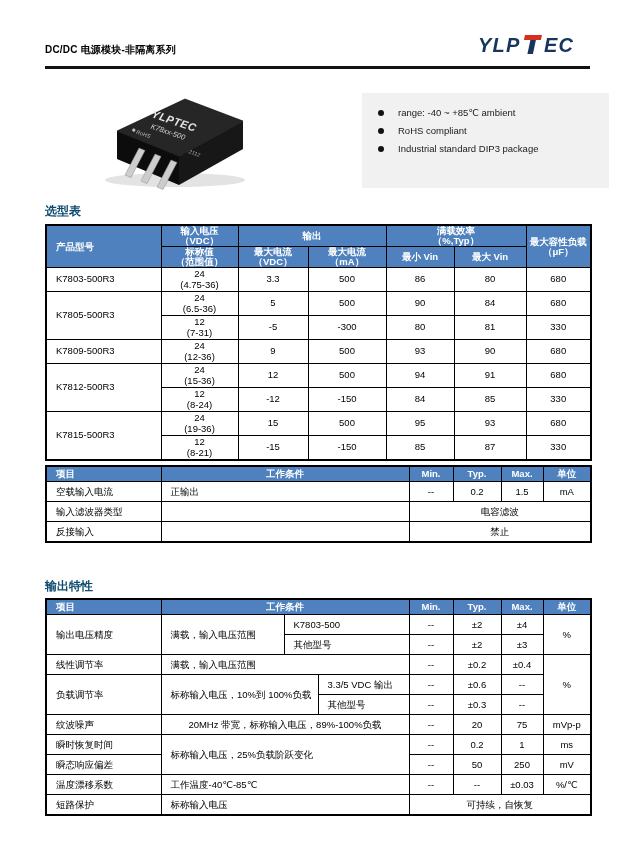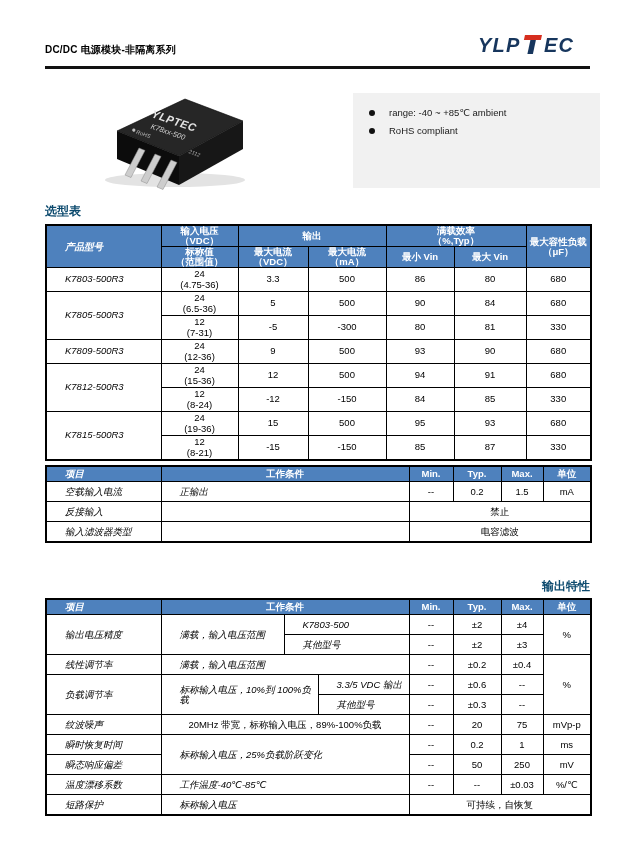--- a/index.html
+++ b/index.html
@@ -9,35 +9,35 @@
     overflow:hidden;
   }
   .content{position:absolute;left:45px;top:0;width:545px;}
   
   .hdr{display:flex;justify-content:space-between;align-items:flex-end;margin-top:33px;height:24px;}
   .hdr-title{font-size:10px;font-weight:bold;letter-spacing:0.2px;}
   .rule{height:3px;background:#111;margin-top:9px;}
   
   .product{position:relative;height:101px;margin-top:21px;}
   .module{position:absolute;left:38px;top:0;}
-  .panel{position:absolute;left:308px;top:3px;width:247px;height:95px;background:#f1f1f1;}
+  .panel{position:absolute;left:317px;top:3px;width:247px;height:95px;background:#f1f1f1;}
   .panel ul{list-style:none;margin:0;padding:14px 0 0 16px;}
   .panel li{display:flex;align-items:center;margin-bottom:7px;font-size:9.5px;color:#1a1a1a;height:11px;}
   .dot{width:6px;height:6px;border-radius:50%;background:#111;margin-right:14px;flex:none;}
   
   .sec-title{font-size:12px;font-weight:bold;color:#0c4a6e;height:15px;line-height:15px;}
   #sel-title{margin-top:13px;}
   #in-title{margin-top:30px;}
-  #out-title{margin-top:36px;text-align:right;}
+  #out-title{margin-top:36px;}
   
   table{border-collapse:collapse;width:545px;table-layout:fixed;font-size:9.5px;border:2px solid #000;}
   th,td{border:1px solid #000;padding:0 2px;text-align:center;vertical-align:middle;overflow:hidden;}
   thead th{background:#4e81bd;color:#fff;font-weight:bold;line-height:10px;}
   .pl{white-space:pre-line;}
-  .left{text-align:left;padding-left:18px;font-style:italic;}
+  .left{text-align:left;padding-left:9px;}
   
   .sel{margin-top:5px;}
   .sel thead th{height:19px;}
   .sel td{height:23px;line-height:10.5px;}
   .sel tr.grp>td{border-top:1.8px solid #000;}
   
   .char{margin-top:4px;}
   .char thead th{height:14px;}
   .char td{height:19px;line-height:10px;}
 </style>
@@ -81,20 +81,24 @@
     <div class="panel">
       <ul>
         <li>
             <span class="dot"></span>
             <span>range: -40 ~ +85℃ ambient</span>
           </li>
         <li>
             <span class="dot"></span>
             <span>RoHS compliant</span>
           </li>
+        <li>
+            <span class="dot"></span>
+            <span>Industrial standard DIP3 package</span>
+          </li>
       </ul>
     </div>
   </div>
 
   <div class="sec-title" id="sel-title">选型表</div>
   <table class="sel">
     <colgroup>
       <col style="width:115px">
         <col style="width:77px">
         <col style="width:70px">
@@ -228,28 +232,28 @@
     <tbody>
       <tr>
         <td class="left">空载输入电流</td>
         <td class="left">正输出</td>
         <td>--</td>
         <td>0.2</td>
         <td>1.5</td>
         <td>mA</td>
       </tr>
       <tr>
+        <td class="left">输入滤波器类型</td>
+        <td class="left"></td>
+        <td colspan="4">电容滤波</td>
+      </tr>
+      <tr>
         <td class="left">反接输入</td>
         <td class="left"></td>
         <td colspan="4">禁止</td>
-      </tr>
-      <tr>
-        <td class="left">输入滤波器类型</td>
-        <td class="left"></td>
-        <td colspan="4">电容滤波</td>
       </tr>
     </tbody>
   </table>
 
   <div class="sec-title" id="out-title">输出特性</div>
   <table class="char">
     <colgroup>
       <col style="width:115px">
         <col style="width:123px">
         <col style="width:34px">

